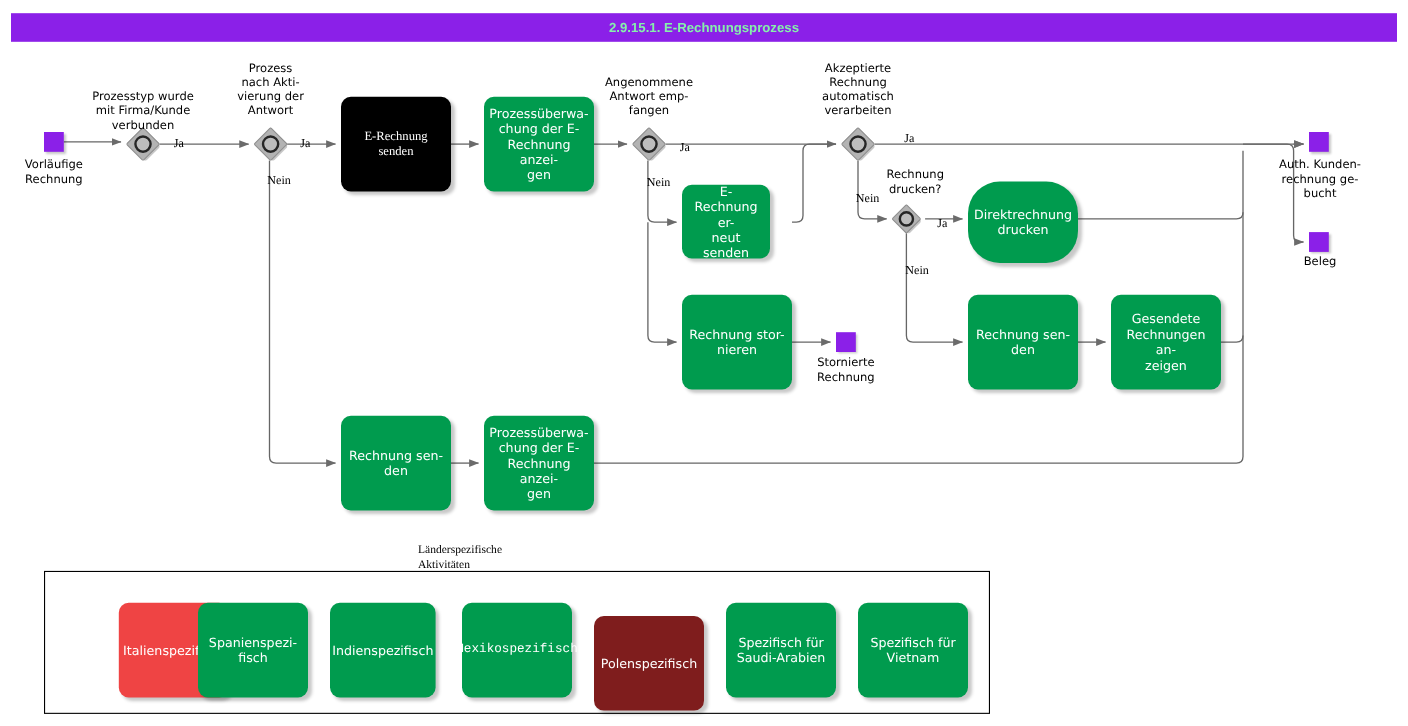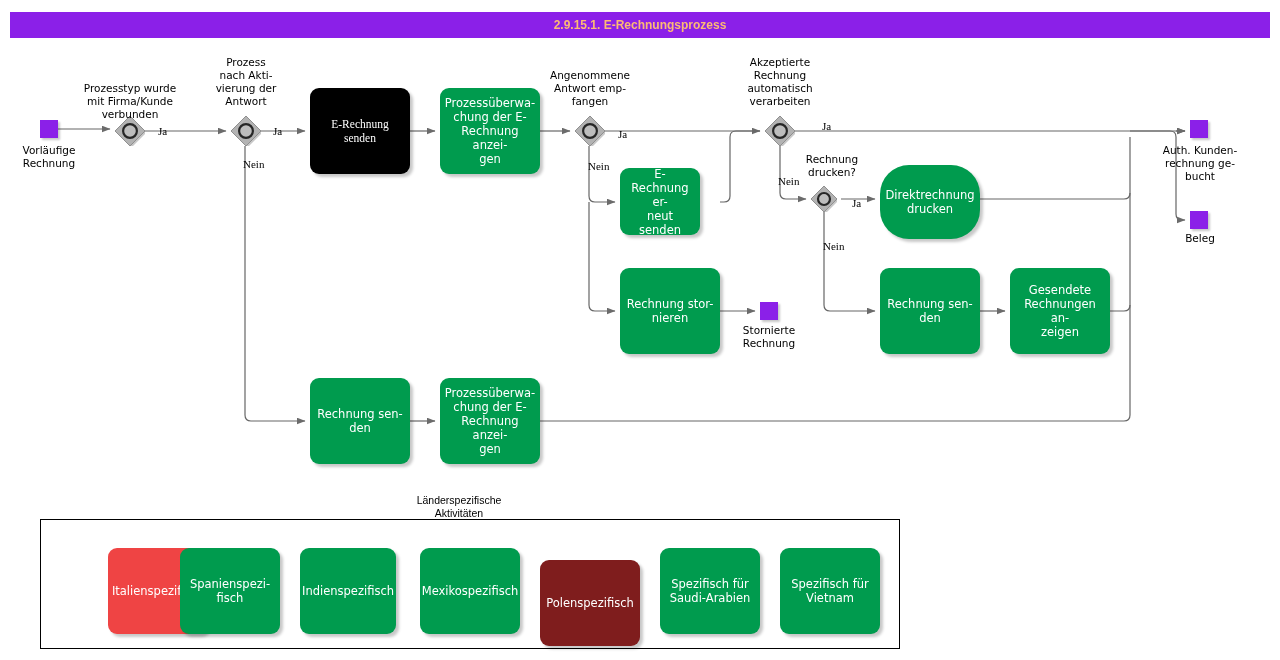--- a/index.html
+++ b/index.html
@@ -21,21 +21,21 @@
     height: 660px;
   }
   
   .titlebar {
     position: absolute;
     left: 10px;
     top: 12px;
     width: 1260px;
     height: 26px;
     background: #8B20E8;
-    color: #fdba74;
+    color: #86efac;
     font-size: 12px;
     font-weight: bold;
     display: flex;
     align-items: center;
     justify-content: center;
     letter-spacing: 0px;
     font-family: "Liberation Sans", sans-serif;
   }
   
   #edges {
@@ -124,24 +124,23 @@
   }
   .group-label {
     position: absolute;
     left: 380px;
     top: 494px;
     width: 158px;
     height: 26px;
     font-size: 10.5px;
     line-height: 13px;
     color: #000000;
-    text-align: center;
     overflow: hidden;
     white-space: pre-line;
-    font-family: Liberation Sans, sans-serif;
+    font-family: Liberation Serif, serif;
   }
 </style>
 </head>
 <body>
 
 <div id="canvas">
 
   <div class="titlebar">
     <span>2.9.15.1. E-Rechnungsprozess</span>
   </div>
@@ -302,21 +301,21 @@
         <span style="white-space: pre-line;">Italienspezifisch</span>
       </div>
       <div class="task" style="left: 180px; top: 548px; width: 100px; height: 86px; background: rgb(0, 155, 78);">
         <span style="white-space: pre-line;">Spanienspezi-
 fisch</span>
       </div>
       <div class="task" style="left: 300px; top: 548px; width: 96px; height: 86px; background: rgb(0, 155, 78);">
         <span style="white-space: pre-line;">Indienspezifisch</span>
       </div>
       <div class="task" style="left: 420px; top: 548px; width: 100px; height: 86px; background: rgb(0, 155, 78);">
-        <span style="white-space: pre-line;">Mexikospezifisch</span>
+        <span style="white-space: pre-line; font-family: Liberation Mono, monospace;">Mexikospezifisch</span>
       </div>
       <div class="task" style="left: 540px; top: 548px; width: 100px; height: 86px; background: #7f1d1d; margin-top: 12px;">
         <span style="white-space: pre-line;">Polenspezifisch</span>
       </div>
       <div class="task" style="left: 660px; top: 548px; width: 100px; height: 86px; background: rgb(0, 155, 78);">
         <span style="white-space: pre-line;">Spezifisch für
 Saudi-Arabien</span>
       </div>
       <div class="task" style="left: 780px; top: 548px; width: 100px; height: 86px; background: rgb(0, 155, 78);">
         <span style="white-space: pre-line;">Spezifisch für

